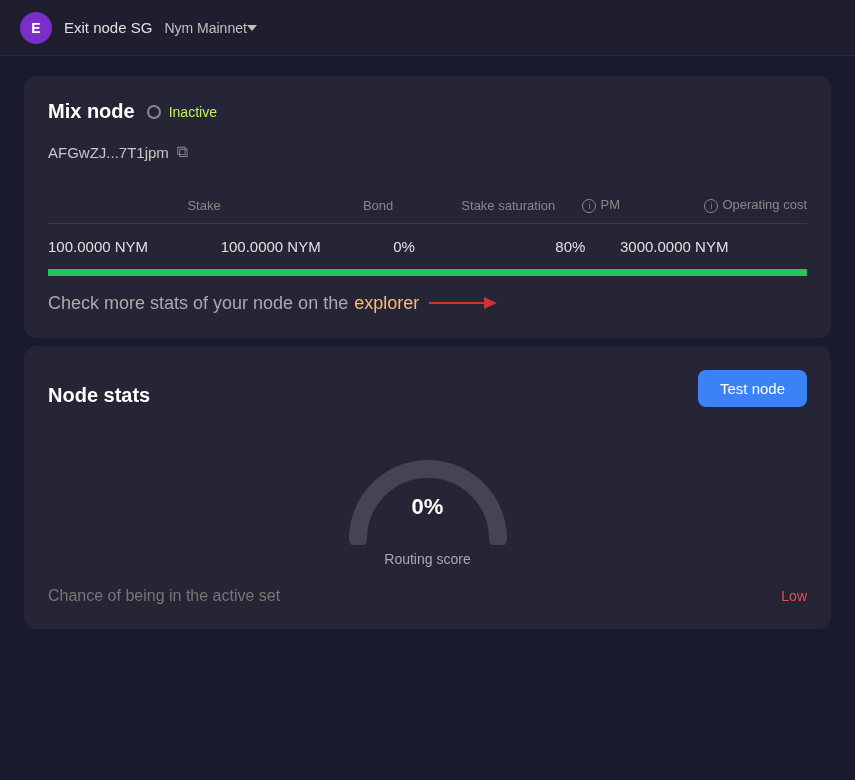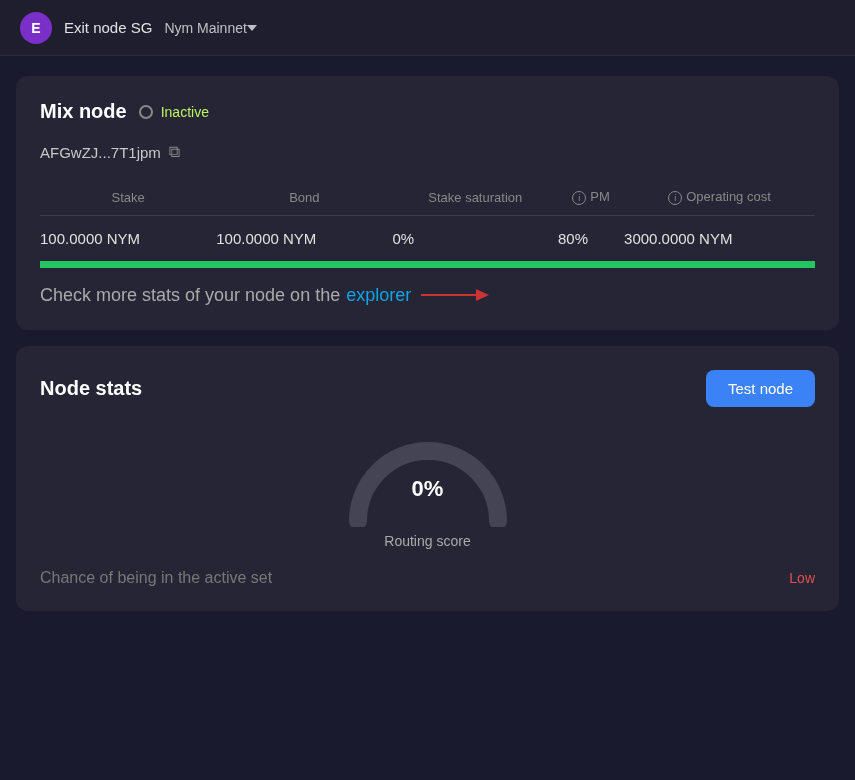--- a/index.html
+++ b/index.html
@@ -53,24 +53,24 @@
       display: inline-block;
       width: 0;
       height: 0;
       border-left: 5px solid transparent;
       border-right: 5px solid transparent;
       border-top: 6px solid #c0c0c0;
     }
 
     
     .content {
-      padding: 20px 16px;
+      padding: 20px 24px;
       display: flex;
       flex-direction: column;
-      gap: 16px;
+      gap: 8px;
     }
 
     
     .card {
       background: #252535;
       border-radius: 12px;
       padding: 24px;
     }
 
     
@@ -97,37 +97,37 @@
       height: 14px;
       border-radius: 50%;
       border: 2px solid #888888;
       background: transparent;
     }
 
     .node-id-row {
       display: flex;
       align-items: center;
       gap: 8px;
-      margin-bottom: 28px;
+      margin-bottom: 36px;
       font-size: 15px;
       color: #c8c8c8;
     }
     .copy-icon {
       cursor: pointer;
       color: #888888;
       font-size: 16px;
     }
 
     
     .stats-table {
       width: 100%;
       border-collapse: collapse;
     }
     .stats-table thead tr th {
-      text-align: center;
+      text-align: right;
       font-size: 13px;
       color: #888888;
       font-weight: 400;
       padding-bottom: 10px;
       border-bottom: 1px solid #3a3a4e;
     }
     .stats-table tbody tr td {
       padding: 14px 0 14px 0;
       font-size: 15px;
       color: #e0e0e0;
@@ -152,32 +152,32 @@
 
     .explorer-row {
       margin-top: 16px;
       font-size: 18px;
       color: #aaaaaa;
       display: flex;
       align-items: center;
       gap: 6px;
     }
     .explorer-link {
-      color: #0ea5e9;
+      color: #fdba74;
       text-decoration: none;
       cursor: pointer;
     }
     
 
     
     .node-stats-header {
       display: flex;
       justify-content: space-between;
-      align-items: center;
-      margin-bottom: 24px;
+      align-items: flex-end;
+      margin-bottom: 42px;
     }
     .node-stats-title {
       font-size: 20px;
       font-weight: 600;
       color: #ffffff;
     }
     .test-node-btn {
       background: #3b82f6;
       color: #fff;
       border: none;

